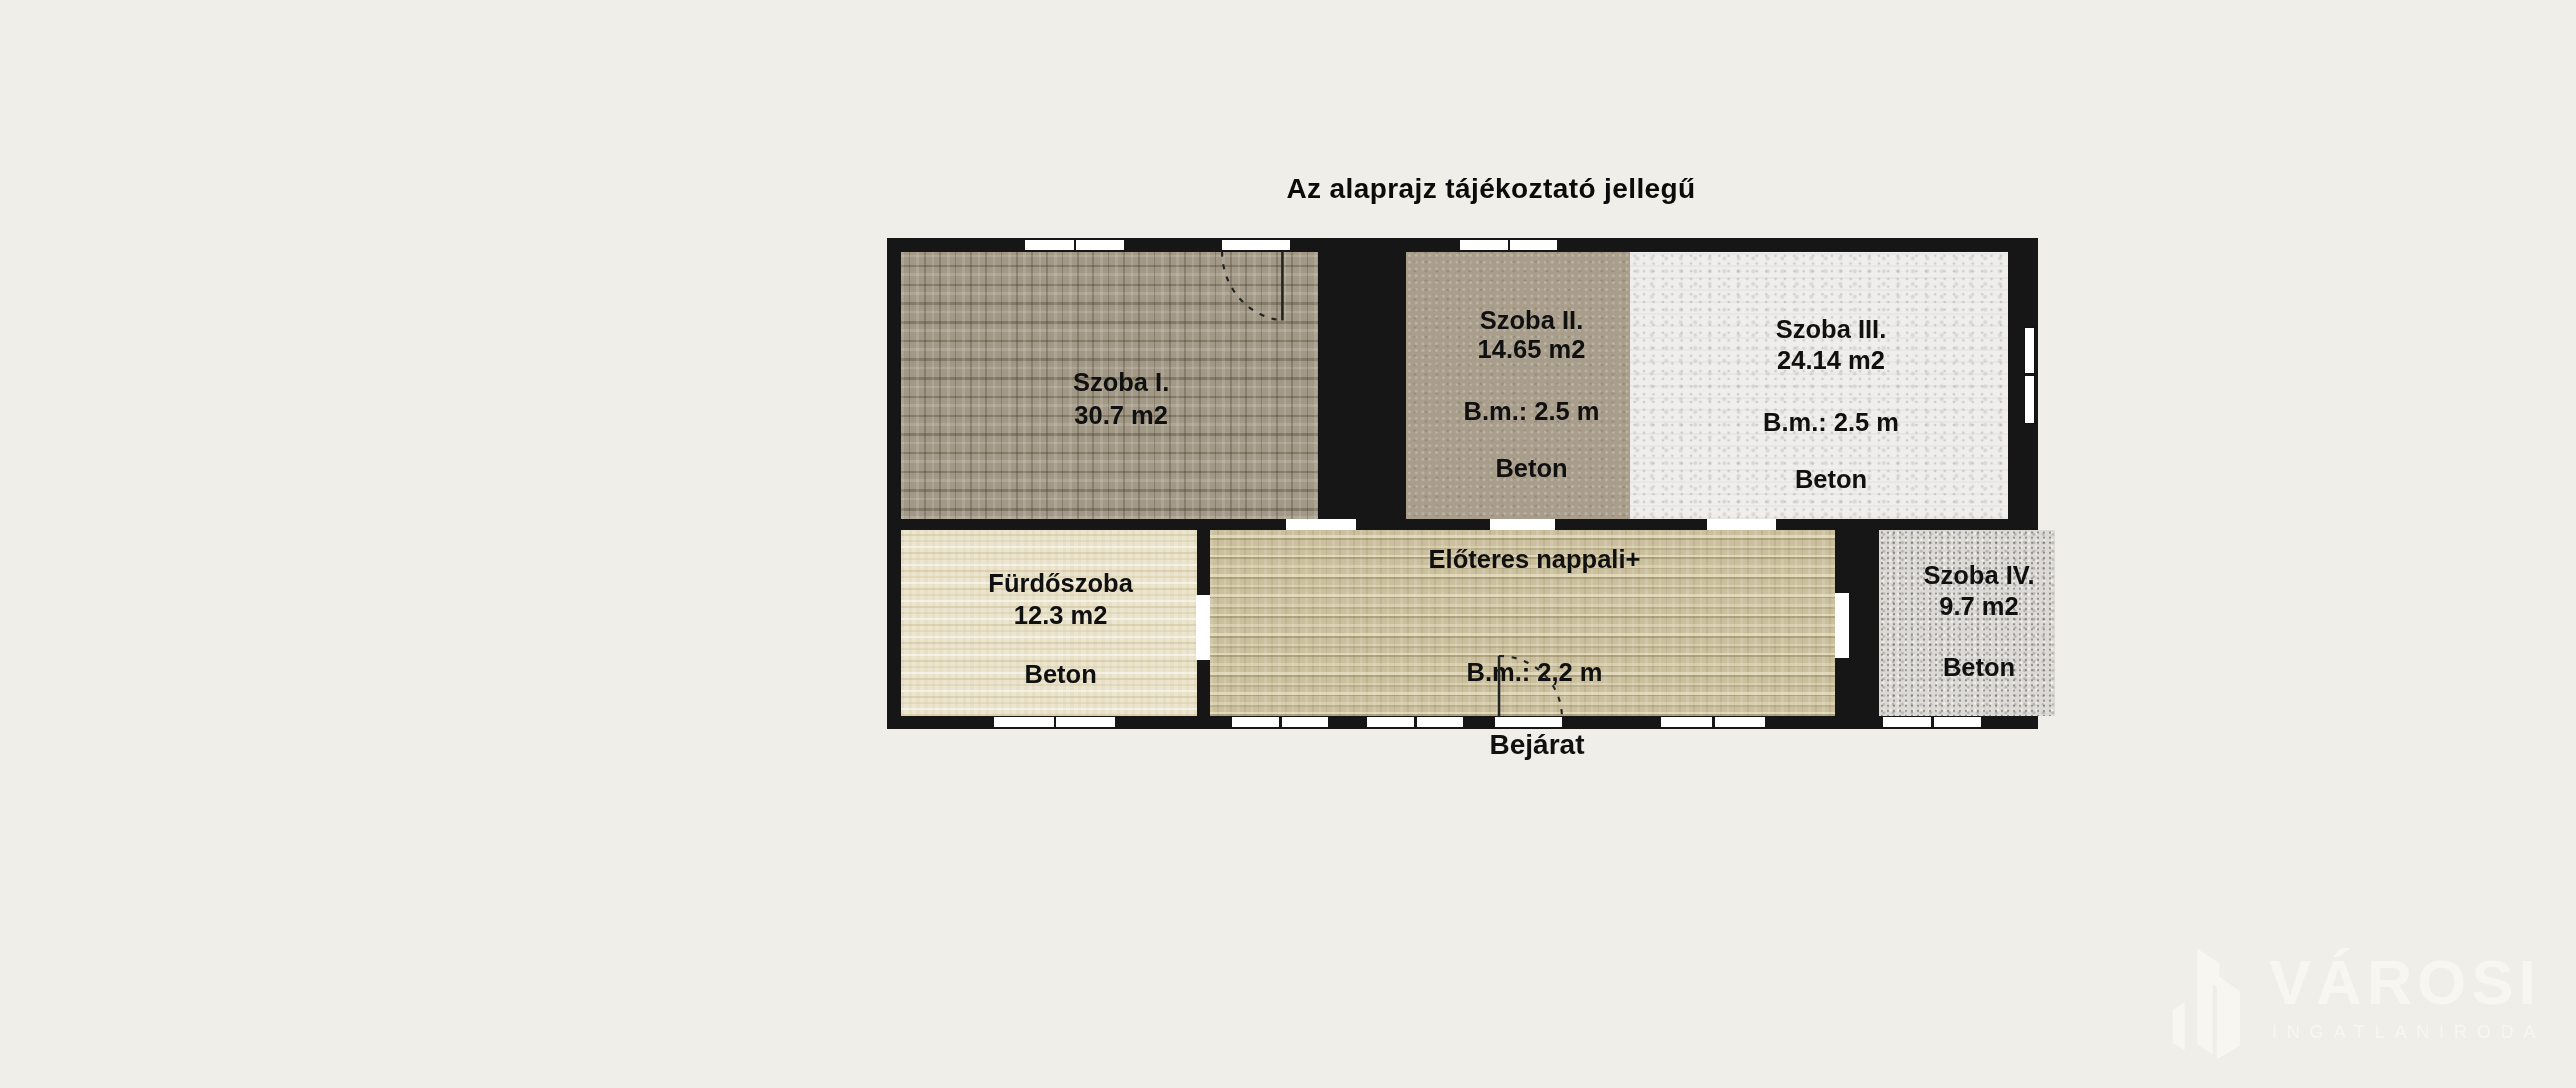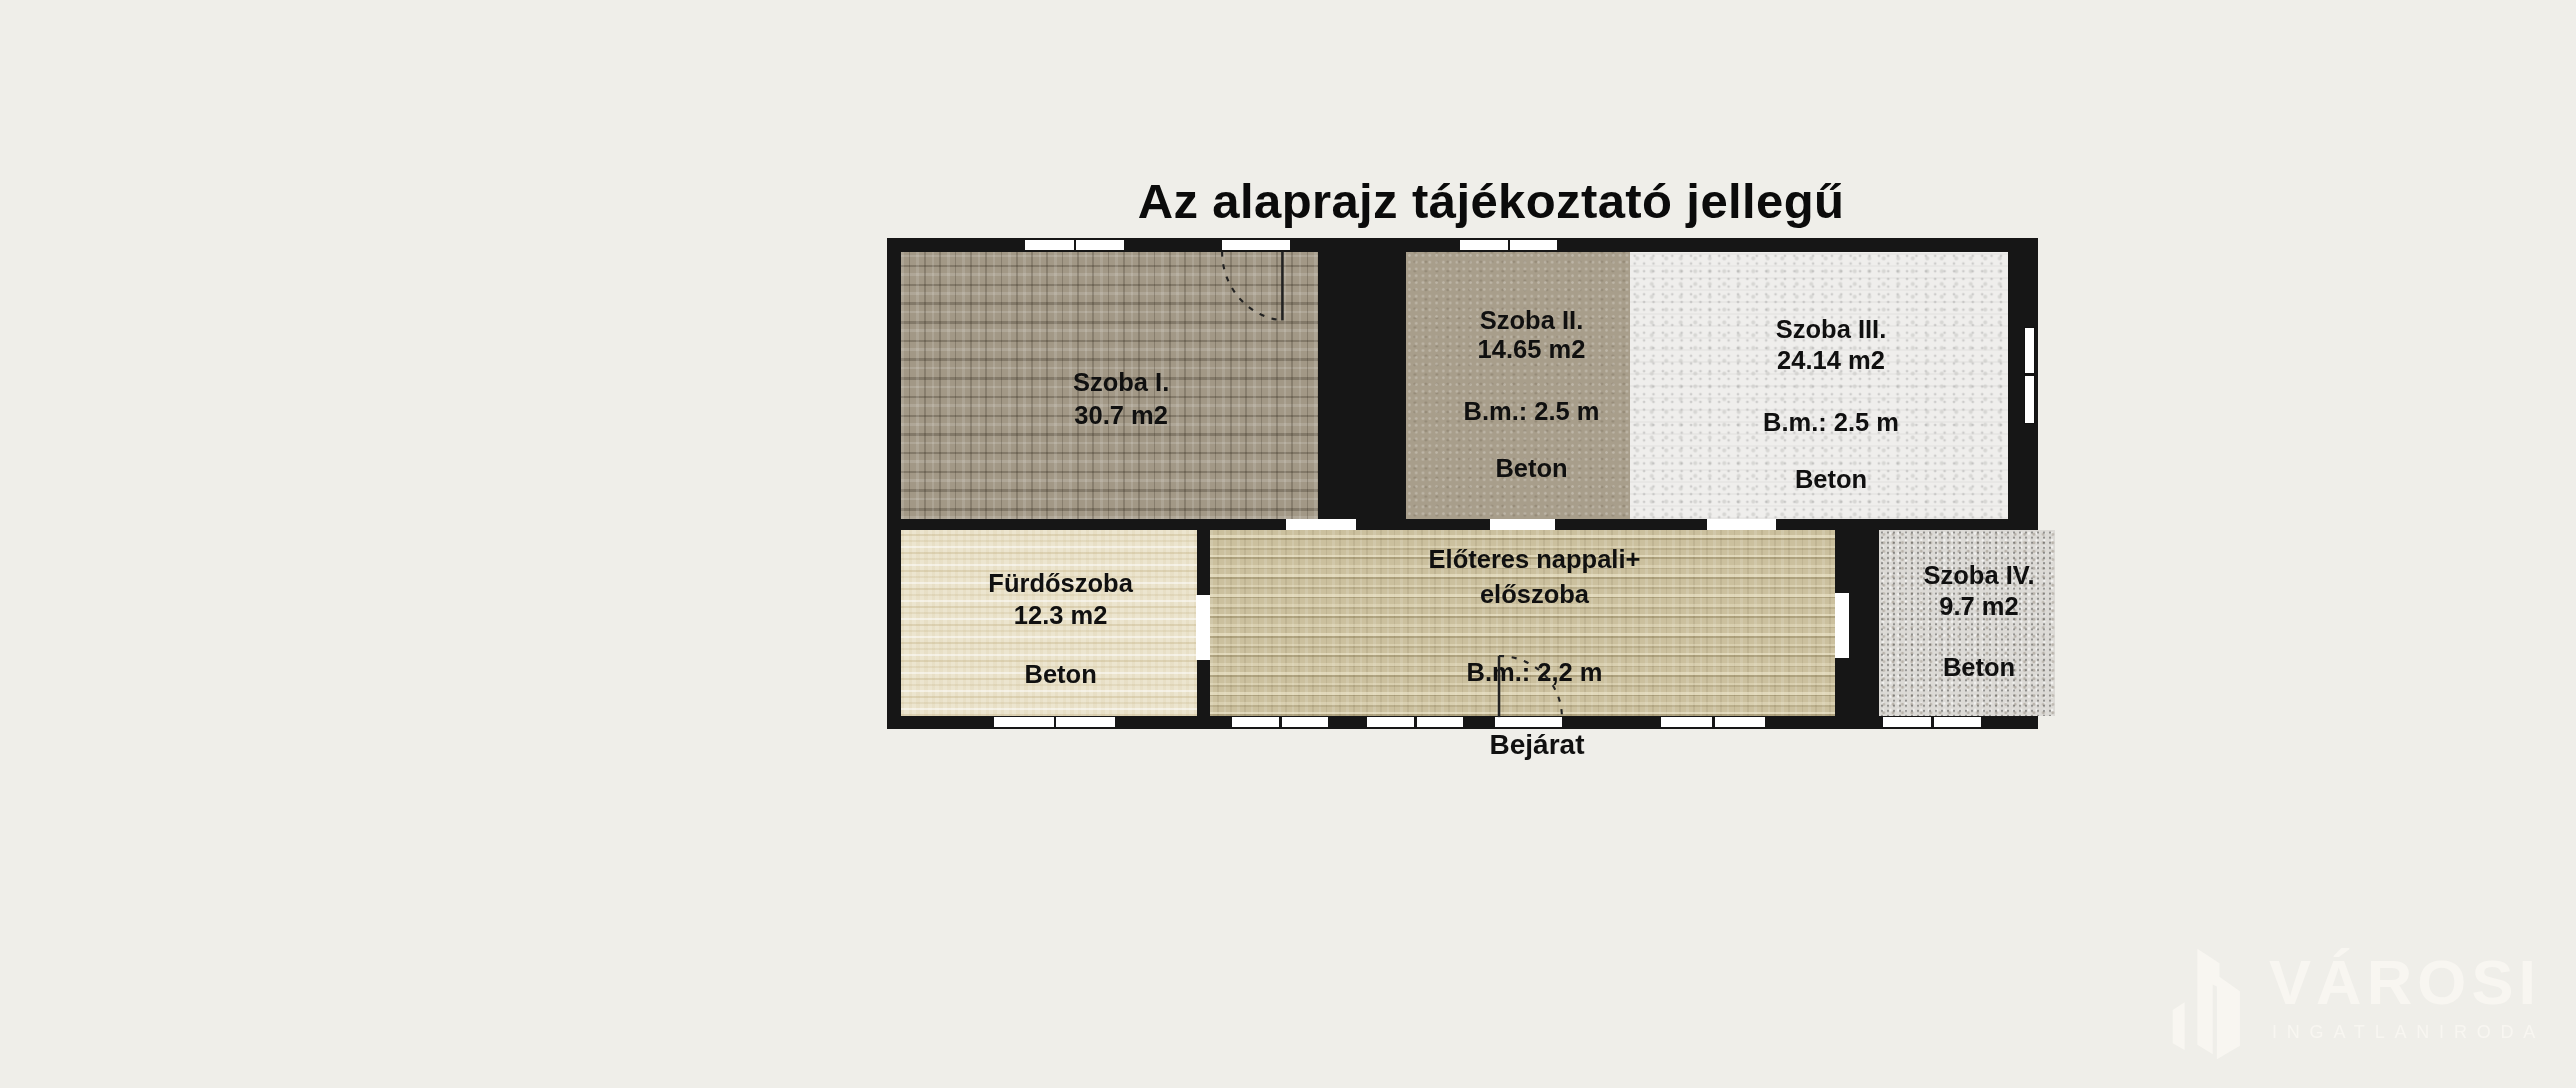--- a/index.html
+++ b/index.html
@@ -5,21 +5,21 @@
   html,body{margin:0;padding:0;}
   body{
     width:2576px;height:1088px;position:relative;overflow:hidden;
     background:#efeee9;
     font-family:"Liberation Sans",sans-serif;
   }
   .canvas{position:absolute;left:0;top:0;width:2576px;height:1088px;}
 
   .title{
     position:absolute;left:1491px;top:173px;transform:translateX(-50%);
-    font-size:49px;font-weight:bold;color:#0b0b0b;white-space:nowrap;
+    font-size:28px;font-weight:bold;color:#0b0b0b;white-space:nowrap;
     letter-spacing:0.4px;
   }
 
   
   .plan{
     position:absolute;left:887px;top:238px;width:1151px;height:491px;
     background:#161616;
   }
   .room{position:absolute;overflow:hidden;}
   .lbl{
@@ -141,21 +141,20 @@
     </div>
 
     <div class="room rf">
       <div class="lbl" style="top:39px">Fürdőszoba</div>
       <div class="lbl" style="top:71px">12.3 m2</div>
       <div class="lbl" style="top:130px">Beton</div>
     </div>
 
     <div class="room rh">
       <div class="lbl" style="top:14.5px">Előteres nappali+</div>
-      <div class="lbl" style="top:50px">előszoba</div>
       <div class="lbl" style="top:128px">B.m.: 2,2 m</div>
     </div>
 
     <div class="room r4">
       <div class="lbl" style="top:31px">Szoba IV.</div>
       <div class="lbl" style="top:62px">9.7 m2</div>
       <div class="lbl" style="top:123px">Beton</div>
     </div>
 
     <div class="win" style="left:138px;top:1.7px;width:99px;height:10.2px">

